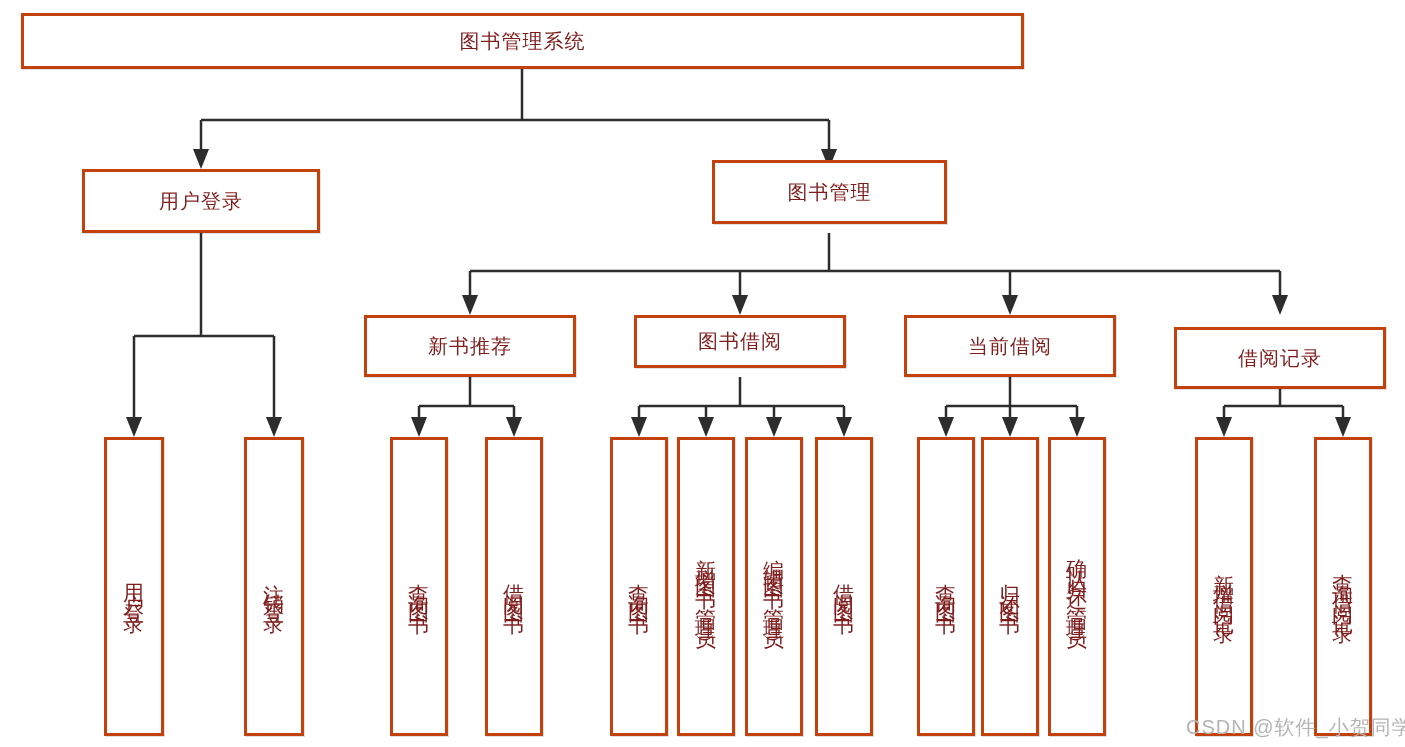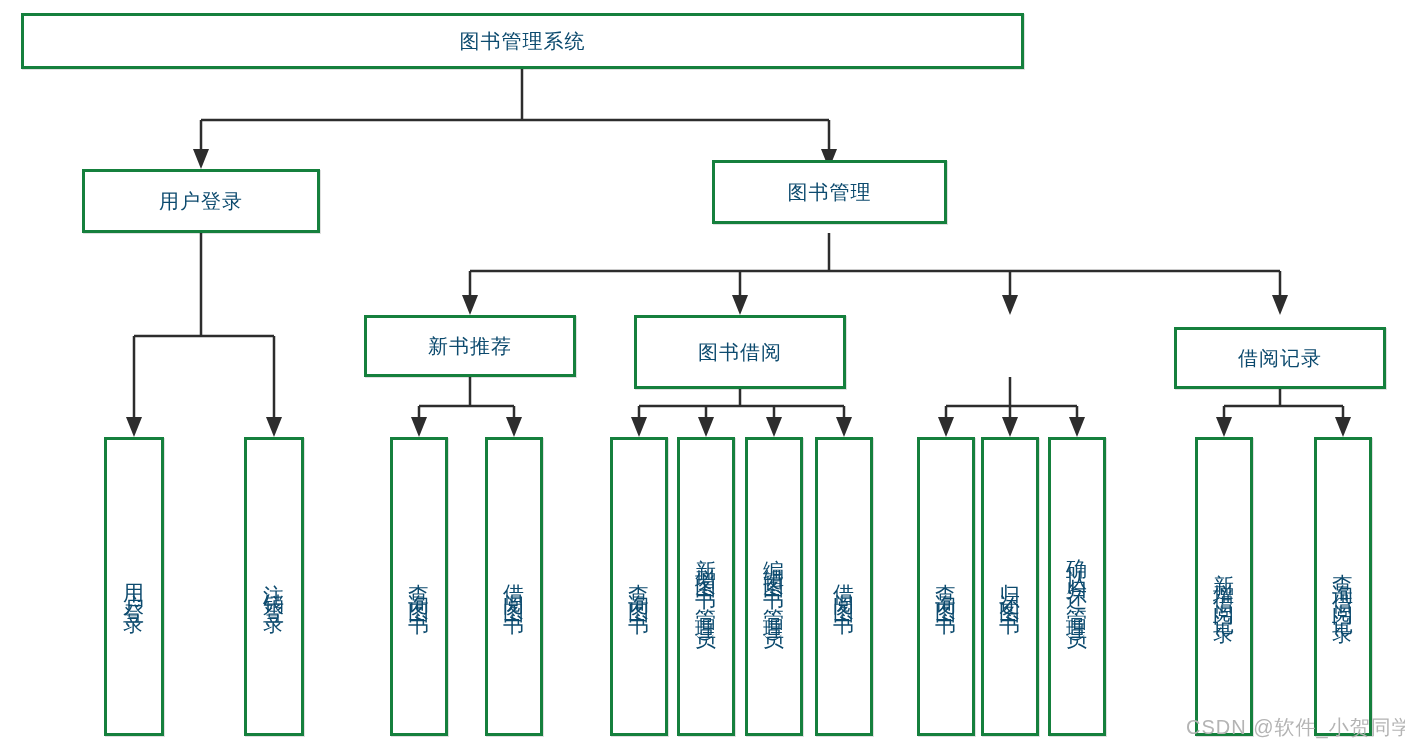--- a/index.html
+++ b/index.html
@@ -17,23 +17,23 @@
   }
   svg.connectors {
     position: absolute;
     left: 0; top: 0;
     width: 1405px; height: 747px;
     z-index: 1;
   }
   .box {
     position: absolute;
     box-sizing: border-box;
-    border: 3px solid #15803d;
+    border: 3px solid #c2410c;
     background: #ffffff;
-    color: #0c4a6e;
+    color: #7f1d1d;
     display: flex;
     align-items: center;
     justify-content: center;
     z-index: 2;
     box-shadow: 1px 1px 0 rgba(0,0,0,0.12);
   }
   .box.h {
     font-size: 20px;
     letter-spacing: 1px;
     white-space: nowrap;
@@ -100,21 +100,22 @@
       <polygon points="1335,417 1351,417 1343,437"></polygon>
     </g>
   </svg>
 
   <div class="box h" style="left:21px; top:13px; width:1003px; height:56px;">图书管理系统</div>
 
   <div class="box h" style="left:82px; top:169px; width:238px; height:64px;">用户登录</div>
   <div class="box h" style="left:712px; top:160px; width:235px; height:64px;">图书管理</div>
 
   <div class="box h" style="left:364px; top:315px; width:212px; height:62px;text-align:right;">新书推荐</div>
-  <div class="box h" style="left:634px; top:315px; width:212px; height:74px;">图书借阅</div>
+  <div class="box h" style="left:634px; top:315px; width:212px; height:53px;">图书借阅</div>
+  <div class="box h" style="left:904px; top:315px; width:212px; height:62px;">当前借阅</div>
   <div class="box h" style="left:1174px; top:315px; width:212px; height:62px;margin-top:12px;">借阅记录</div>
 
   <div class="box v" style="left:104px; top:437px; width:60px; height:299px;">用户登录</div>
   <div class="box v" style="left:244px; top:437px; width:60px; height:299px;">注销登录</div>
 
   <div class="box v" style="left:390px; top:437px; width:58px; height:299px;">查询图书</div>
   <div class="box v" style="left:485px; top:437px; width:58px; height:299px;">借阅图书</div>
 
   <div class="box v" style="left:610px; top:437px; width:58px; height:299px;">查询图书</div>
   <div class="box v" style="left:677px; top:437px; width:58px; height:299px;">新增图书（管理员）</div>

